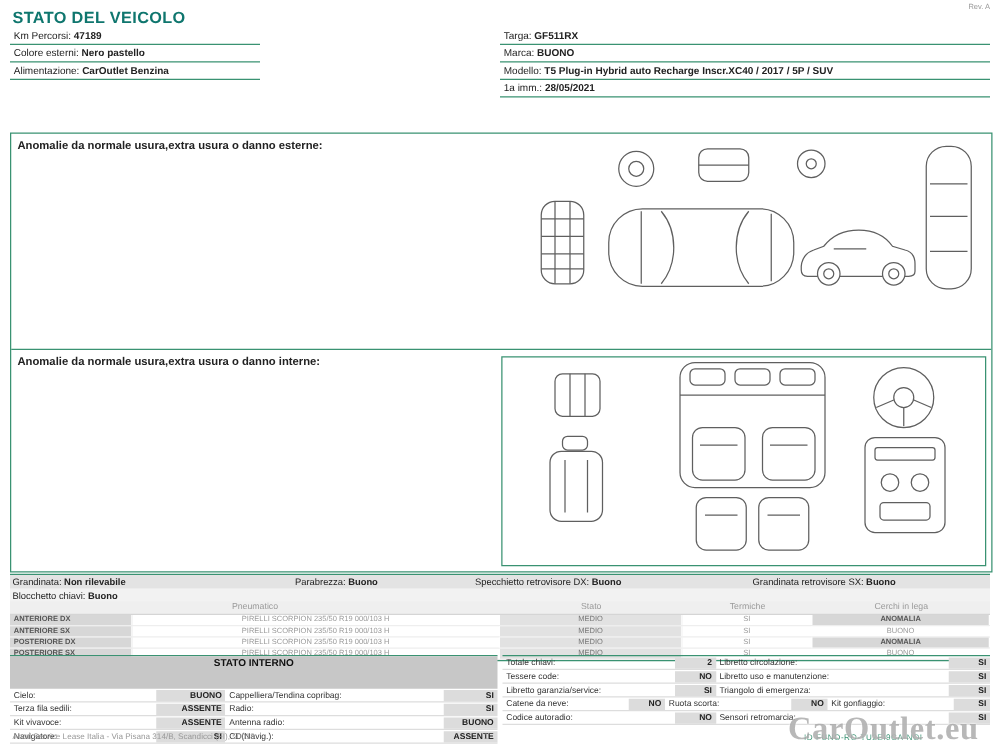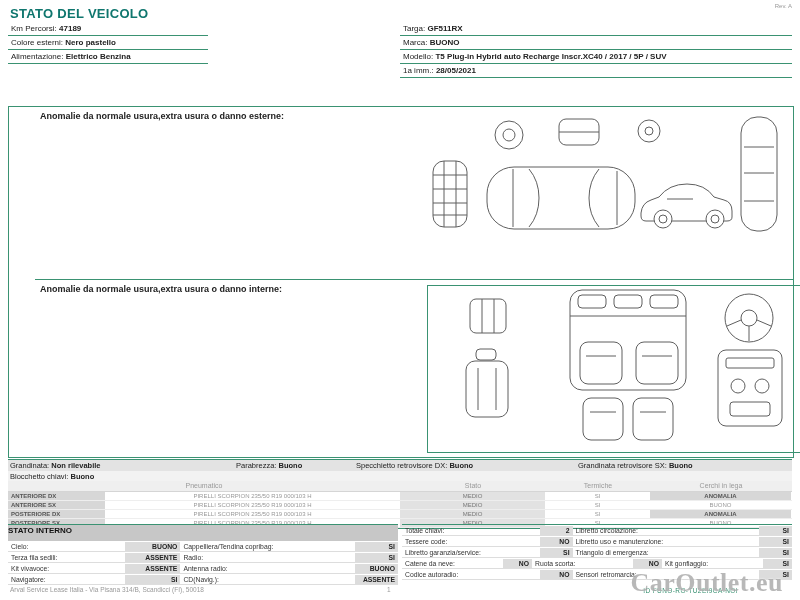--- a/index.html
+++ b/index.html
@@ -14,54 +14,54 @@
   
   .info-table{position:absolute;top:22px;}
   #info-left{left:8px;width:200px;}
   #info-right{left:400px;width:392px;}
   .info-row{border-bottom:1px solid #3a9272;padding:2px 2px 2px 3px;font-size:8px;line-height:9px;}
   .info-row .val{font-weight:bold;}
   #modello-value{display:inline-block;max-width:276px;vertical-align:top;}
 
   
   #damage-box{left:8px;top:106px;width:784px;height:350px;border:1px solid #3a9272;}
-  .half{position:relative;margin-left:26px;}
+  .half{position:relative;}
   #ext-half{height:172px;border-bottom:1px solid #3a9272;}
   #int-half{height:176px;}
   .damage-label{position:absolute;left:5px;top:4px;font-size:9px;font-weight:bold;}
   #ext-svg{position:absolute;right:4px;top:4px;}
   #int-box{position:absolute;left:392px;top:5px;width:386px;height:166px;border:1px solid #3a9272;}
   svg{display:block;}
   .draw{stroke:#5f5f5f;fill:none;stroke-width:1;}
 
   
   #cond{left:8px;top:459px;width:784px;border-top:1px solid #3a9272;border-bottom:1px solid #3a9272;font-size:7.5px;}
   #cond .r1{display:flex;background:#e3e3e3;padding:1px 2px;line-height:9px;}
   #cond .r2{padding:1px 2px;line-height:9px;background:#f2f2f2;}
-  #cond .c1{width:226px;} #cond .c2{width:120px;} #cond .c3{width:222px;} #cond .c4{flex:1;}
+  #cond .c1{width:226px;} #cond .c2{width:144px;} #cond .c3{width:222px;} #cond .c4{flex:1;}
   #cond .v{font-weight:bold;}
 
   
   #tyres{left:8px;top:481px;width:784px;border-bottom:1px solid #3a9272;}
   .t-head,.t-row{display:grid;grid-template-columns:98px 294px 146px 104px 142px;}
   .t-head{background:#efefef;color:#9a9a9a;font-size:7px;line-height:10px;text-align:center;border-bottom:1px solid #d5d5d5;}
   .t-head .h1{grid-column:1/3;}
   .t-row{font-size:6px;line-height:8px;border-bottom:1px solid #eee;}
   .t-row span{display:block;border-right:1px solid #fff;}
   .t-pos{background:#d7d7d7;font-weight:bold;color:#555;padding-left:3px;}
   .t-spec{color:#999;text-align:center;}
   .t-stato{background:#e2e2e2;color:#777;text-align:center;}
   .t-term{color:#999;text-align:center;}
   .t-cerchi{color:#999;text-align:center;}
   .t-cerchi.shade{background:#d7d7d7;color:#555;font-weight:bold;}
 
   
   .panel{position:absolute;top:524px;width:390px;border-top:1px solid #3a9272;}
   #p-left{left:8px;} #p-right{left:402px;}
-  .p-head{background:#c7c7c7;font-size:8px;font-weight:bold;line-height:11px;height:16px;color:#111;}
+  .p-head{background:#c7c7c7;font-size:8px;font-weight:bold;text-align:center;line-height:11px;height:26px;color:#111;}
   .p-row{display:flex;align-items:center;font-size:6.8px;line-height:9px;height:10px;border-bottom:1px solid #ddd;}
   .p-row .pl{color:#333;padding-left:3px;white-space:nowrap;overflow:hidden;}
   .p-row .pv{background:#dcdcdc;font-weight:bold;text-align:right;padding-right:3px;color:#222;}
   .fl1{flex:1;} .fl11{flex:1.1;} .fl15{flex:1.5;}
   .w52{width:52px;} .w40{width:40px;} .w30{width:30px;} .w26{width:26px;}
 
   
   #footer-company{left:10px;top:586px;font-size:6.5px;color:#999;}
   #footer-page{left:387px;top:586px;font-size:6.5px;color:#999;}
   #doc-id{right:62px;top:587px;font-size:6.5px;color:#2e8b6a;letter-spacing:.4px;}
@@ -78,21 +78,21 @@
   <div class="info-row">
     <span class="lab">Km Percorsi:</span>
     <span class="val">47189</span>
   </div>
   <div class="info-row">
     <span class="lab">Colore esterni:</span>
     <span class="val">Nero pastello</span>
   </div>
   <div class="info-row">
     <span class="lab">Alimentazione:</span>
-    <span class="val">Elettrico Benzina</span>
+    <span class="val">CarOutlet Benzina</span>
   </div>
 </div>
 
 <div class="info-table" id="info-right">
   <div class="info-row">
     <span class="lab">Targa:</span>
     <span class="val">GF511RX</span>
   </div>
   <div class="info-row">
     <span class="lab">Marca:</span>

